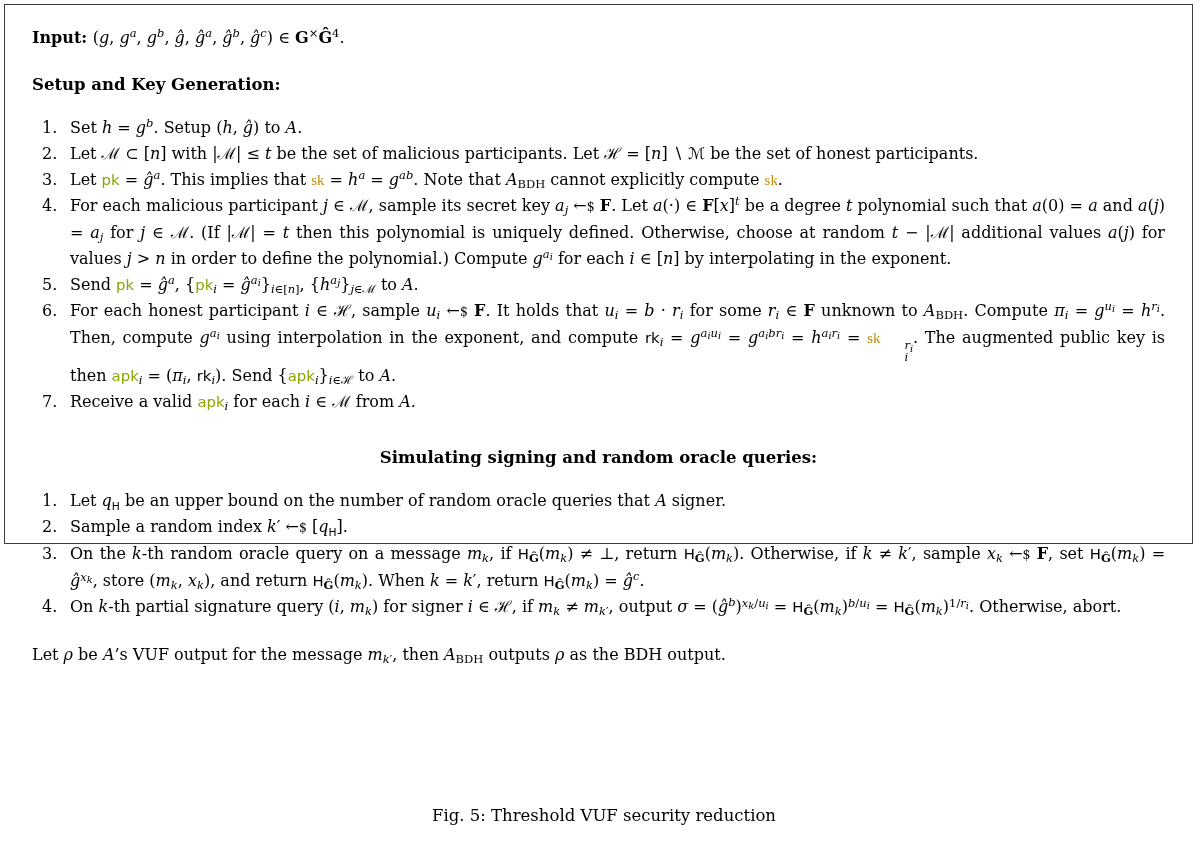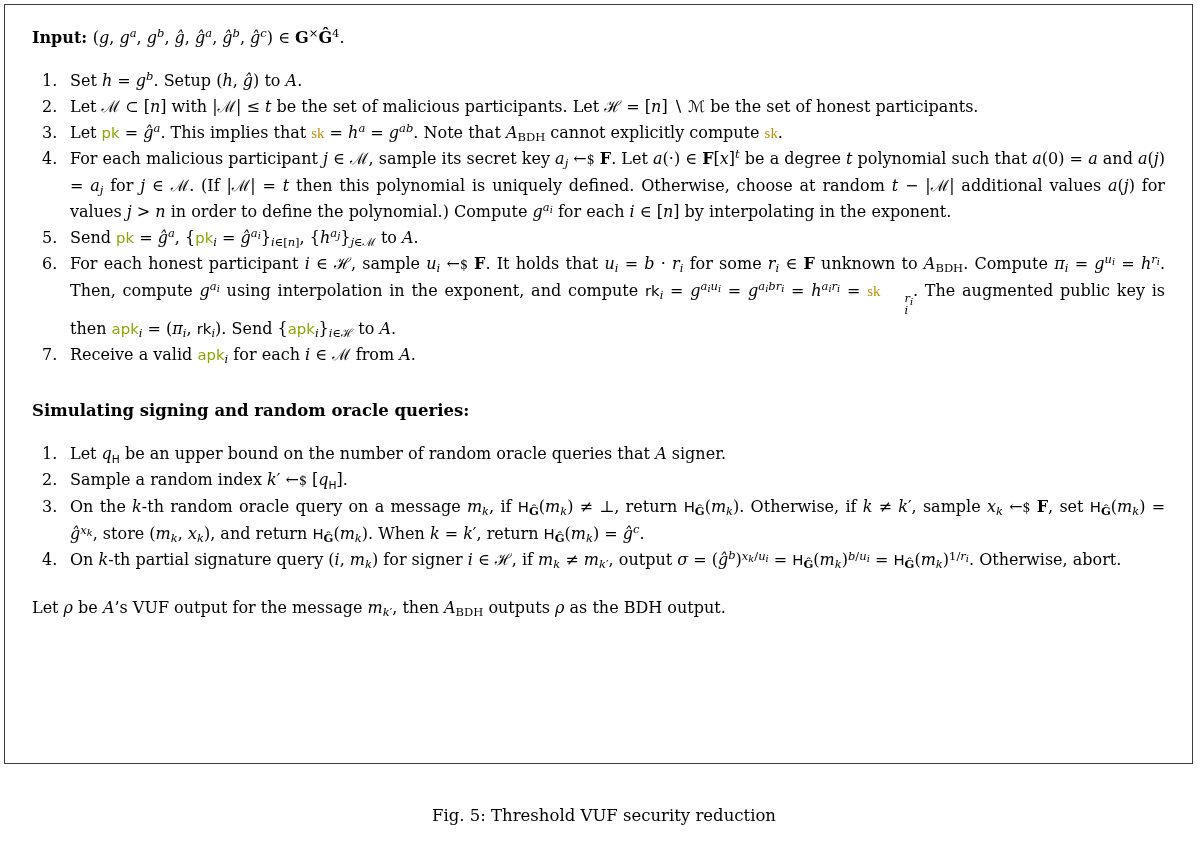--- a/index.html
+++ b/index.html
@@ -8,30 +8,30 @@
   }
   html,body{margin:0;padding:0;background:#ffffff;}
   body{
     width:1200px;height:845px;
     font-family:"DejaVu Serif","Liberation Serif",serif;
     color:#000;
     -webkit-font-smoothing:antialiased;
   }
   .page{position:relative;width:1200px;height:845px;overflow:hidden;background:#fff;}
   .figure-box{
-    position:absolute;left:4px;top:4px;width:1189px;height:760px;
+    position:absolute;left:4px;top:4px;width:1189px;height:540px;
     box-sizing:border-box;
     border:1.5px solid #3d3d3d;
     padding:12px 27px 0 27px;
     background:#fff;
   }
   .line{margin:0;font-size:16px;line-height:26px;}
   .input-line{margin-top:8px;}
   .sec-head{font-weight:bold;font-size:16.5px;line-height:26px;margin:21px 0 0 0;}
-  .sec-head.sim{margin-top:30px;}
+  .sec-head.sim{margin-top:30px;text-align:center;}
   .steps{margin:17px 0 0 10px;}
   .step{display:flex;}
   .step .num{flex:0 0 28px;font-size:16px;line-height:26px;}
   .step .body{flex:1;text-align:justify;font-size:16px;line-height:26px;}
   .footer-line{margin-top:22px;}
   .caption{position:absolute;left:0;top:802px;width:100%;text-align:center;font-size:16.5px;margin:4px;}
 
   
   .st-i{font-style:italic;}
   .st-b{font-weight:bold;}
@@ -47,20 +47,21 @@
   .supsub{display:inline-flex;flex-direction:column;align-items:flex-start;vertical-align:-0.55em;font-size:0.72em;line-height:1.05;margin-left:24px;}
   .supsub .ss-row{display:block;}
   .supsub .v-sub{font-size:0.85em;}
 </style>
 </head>
 <body>
 
 <div class="page">
   <div class="figure-box">
     <p class="line input-line"><span class="st-b">Input: </span><span>(</span><span class="st-i">g</span><span>, </span><span class="st-i">g</span><span class="v-sup"><span class="st-i">a</span></span><span>, </span><span class="st-i">g</span><span class="v-sup"><span class="st-i">b</span></span><span>, </span><span class="st-i">ĝ</span><span>, </span><span class="st-i">ĝ</span><span class="v-sup"><span class="st-i">a</span></span><span>, </span><span class="st-i">ĝ</span><span class="v-sup"><span class="st-i">b</span></span><span>, </span><span class="st-i">ĝ</span><span class="v-sup"><span class="st-i">c</span></span><span>) ∈ </span><span class="st-bb">G</span><span class="v-sup"><span>×</span></span><span class="st-bb">Ĝ</span><span class="v-sup"><span>4</span></span><span>.</span></p>
+    <p class="sec-head">Setup and Key Generation:</p>
     <div class="steps">
         <div class="step">
           <span class="num">1.</span>
           <span class="body"><span>Set </span><span class="st-i">h</span><span> = </span><span class="st-i">g</span><span class="v-sup"><span class="st-i">b</span></span><span>. Setup (</span><span class="st-i">h</span><span>, </span><span class="st-i">ĝ</span><span>) to </span><span class="st-c">A</span><span>.</span></span>
         </div>
         <div class="step">
           <span class="num">2.</span>
           <span class="body"><span>Let </span><span>ℳ</span><span> ⊂ [</span><span class="st-i">n</span><span>] with |</span><span>ℳ</span><span>| ≤ </span><span class="st-i">t</span><span> be the set of malicious participants. Let </span><span>ℋ</span><span> = [</span><span class="st-i">n</span><span>] ∖ </span><span>ℳ</span><span> be the set of honest participants.</span></span>
         </div>
         <div class="step">

